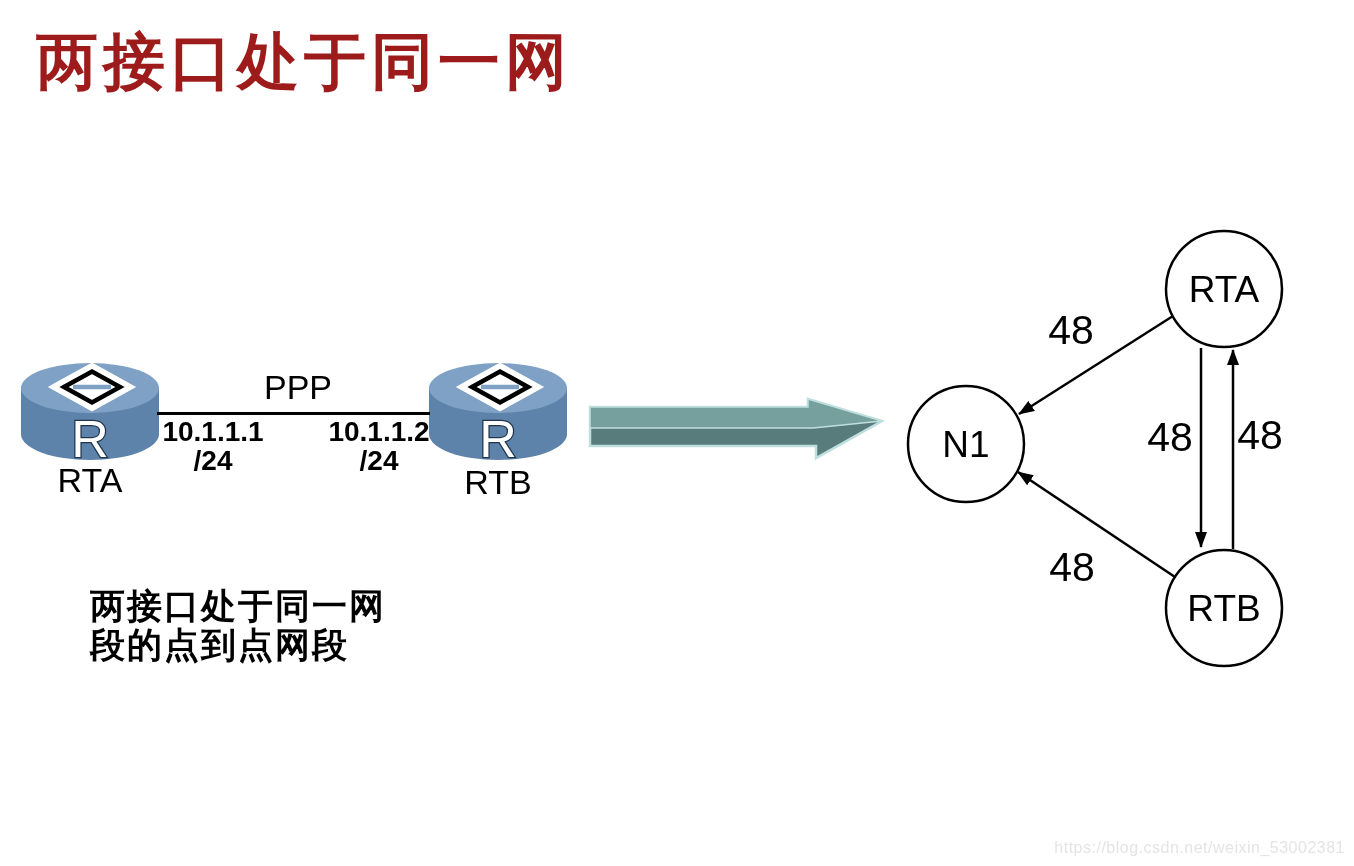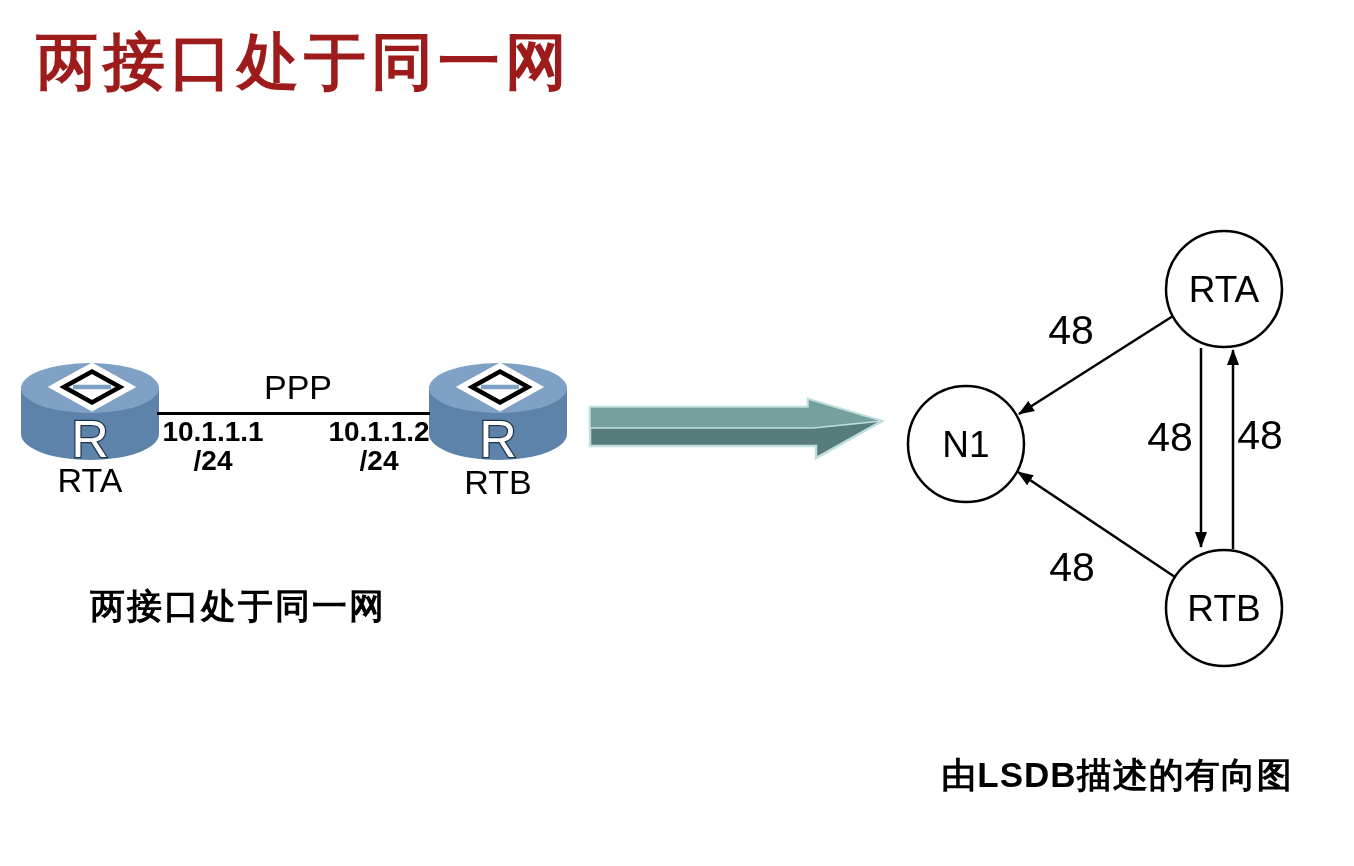--- a/index.html
+++ b/index.html
@@ -132,20 +132,21 @@
     <div>10.1.1.1</div>
     <div>/24</div>
   </div>
   <div class="abs ip-block ip-b">
     <div>10.1.1.2</div>
     <div>/24</div>
   </div>
 
   <div class="abs topo-caption">
     <div>两接口处于同一网</div>
+    <div>段的点到点网段</div>
   </div>
 
   <svg class="abs" style="left:588px; top:397px;" width="300" height="64" viewBox="0 0 300 64">
     <polygon points="2,10 220,10 220,2 294,24 228,61 228,49 2,49" fill="#587C7B" stroke="#BFDFDE" stroke-width="2.5"></polygon>
     <polygon points="2,10 220,10 220,2 294,24 225,31 2,31" fill="#76A09E" stroke="#BFDFDE" stroke-width="1.5"></polygon>
   </svg>
 
   <svg class="abs" style="left:880px; top:220px;" width="474" height="470" viewBox="880 220 474 470">
     <defs>
       <marker id="arrowhead" viewBox="0 0 16 12" markerWidth="16" markerHeight="12" refX="15" refY="6" orient="auto" markerUnits="userSpaceOnUse">
@@ -165,16 +166,16 @@
     <text class="graph-node-label" x="966" y="457" text-anchor="middle">N1</text>
     <text class="graph-node-label" x="1224" y="302" text-anchor="middle">RTA</text>
     <text class="graph-node-label" x="1224" y="621" text-anchor="middle">RTB</text>
 
     <text class="graph-cost" x="1071" y="344" text-anchor="middle">48</text>
     <text class="graph-cost" x="1072" y="581" text-anchor="middle">48</text>
     <text class="graph-cost" x="1170" y="451" text-anchor="middle">48</text>
     <text class="graph-cost" x="1260" y="449" text-anchor="middle">48</text>
   </svg>
 
-  <div class="abs graph-caption">由LSDB描述的有向图</div>
 
+  <div class="abs watermark">https://blog.csdn.net/weixin_53002381</div>
 
 </div>
 
 </body></html>

